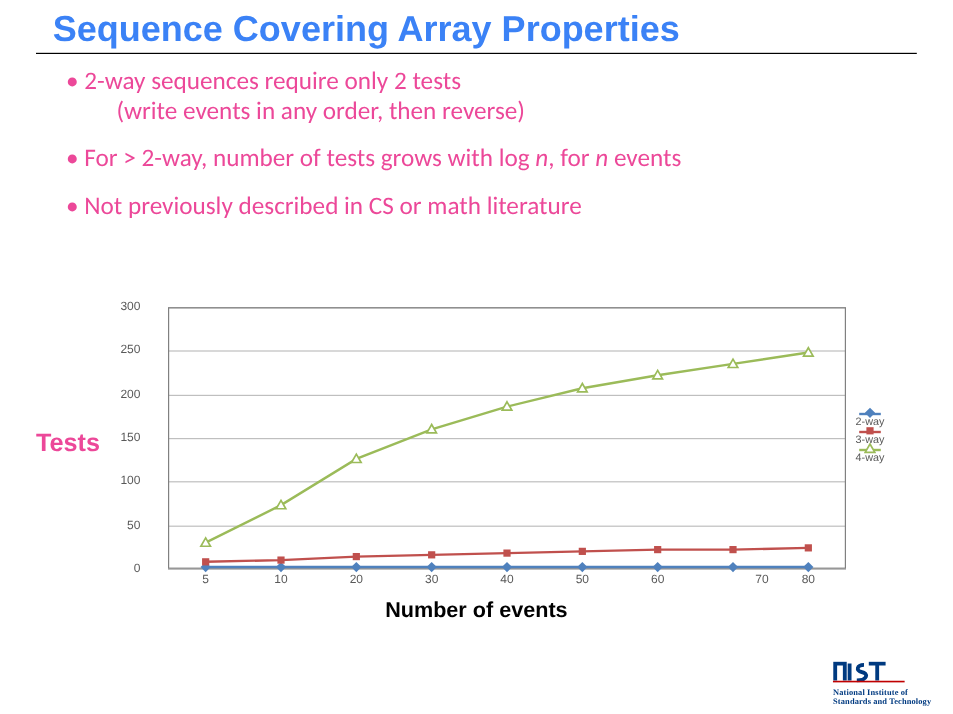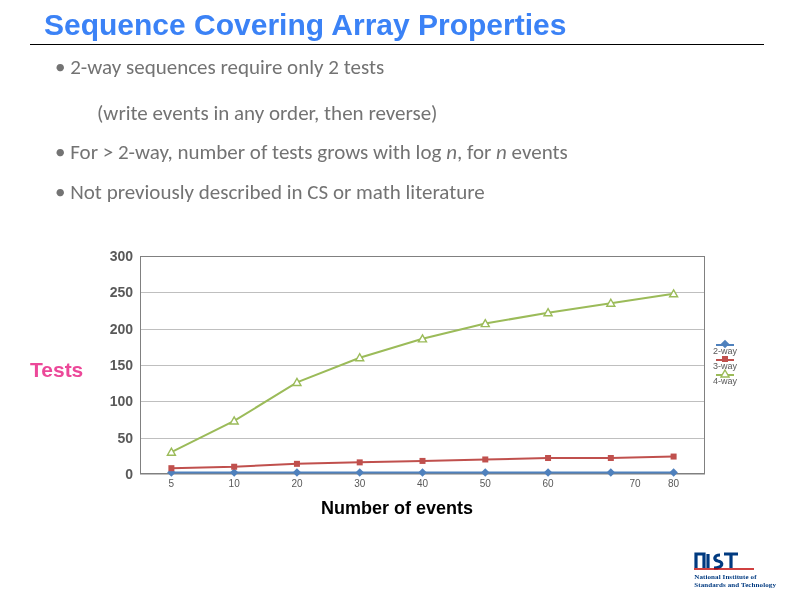--- a/index.html
+++ b/index.html
@@ -19,24 +19,24 @@
     padding: 8px 0 2px 44px;
   }
   .title-rule {
     height: 1px;
     background: #000;
     margin: 0 30px 0 30px;
   }
   .bullets {
     padding: 10px 55px 0 55px;
     font-size: 21px;
-    color: #737373;
+    color: #ec4899;
   }
   .bullets .b { margin-bottom: 14px; line-height: 1.2; }
-  .bullets .sub { padding-left: 42px; display:block;margin-top:21px; }
+  .bullets .sub { padding-left: 42px; display:block; }
   .italic { font-style: italic; }
 
   .chart-wrap {
     position: absolute;
     left: 30px;
     top: 254px;
     width: 734px;
     height: 262px;
   }
   .y-label-title {
@@ -58,26 +58,25 @@
   .gridline {
     position: absolute;
     left: 0;
     width: 100%;
     height: 1px;
     background: #bfbfbf;
   }
   .ytick {
     position: absolute;
     right: 100%;
-    margin-right: 7px;
+    margin-right: 23px;
     transform: translateY(-50%);
-    font-size: 14px;
+    font-size: 10px;
     color: #595959;
     font-family: Arial, sans-serif;
-    font-weight: bold;
   }
   .xtick {
     position: absolute;
     top: 100%;
     margin-top: 4px;
     transform: translateX(-50%);
     font-size: 10px;
     color: #595959;
     font-family: Arial, sans-serif;
   }

